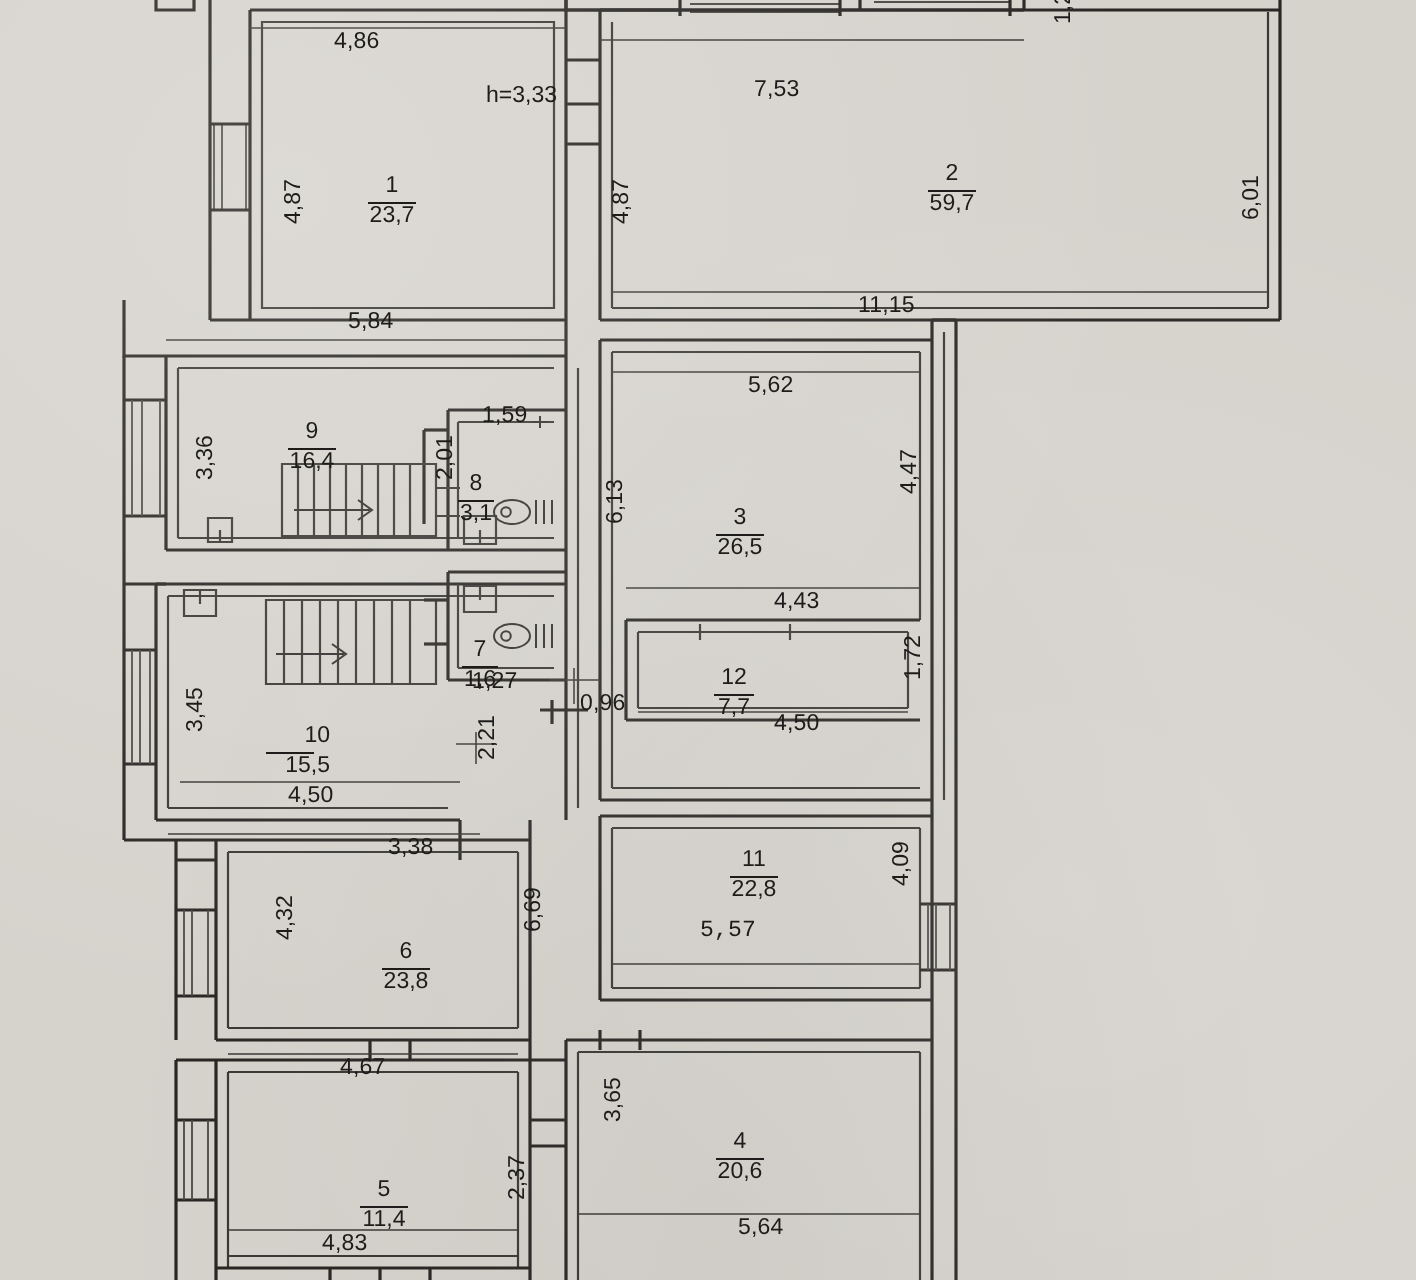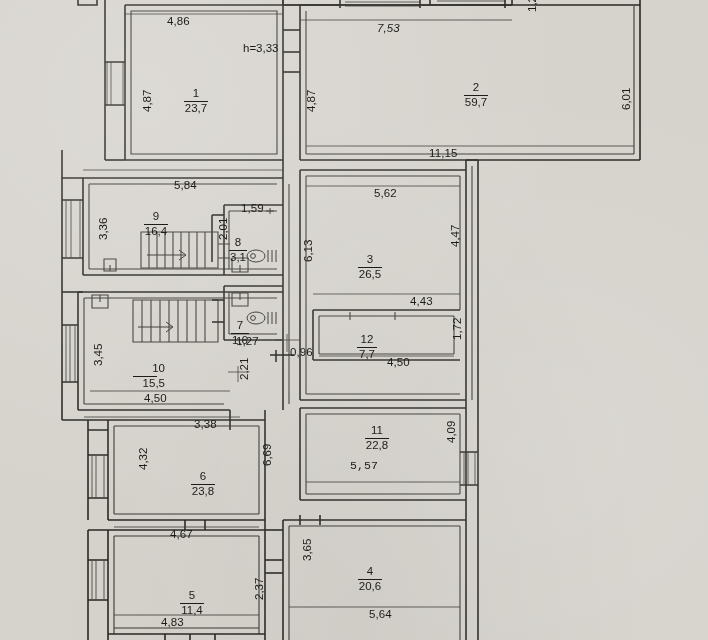--- a/index.html
+++ b/index.html
@@ -384,26 +384,26 @@
         <span class="rnum">11</span>
         <span class="rline" style="width: 24.8px;"></span>
         <span class="rarea">22,8</span>
       </div>
       <div class="lbl room-tag" style="left: 351px; top: 334px; width: 32px;">
         <span class="rnum">12</span>
         <span class="rline" style="width: 19.84px;"></span>
         <span class="rarea">7,7</span>
       </div>
       <div class="lbl dim" style="left: 167px; top: 16px;">4,86</div>
-      <div class="lbl dim" style="left: 377px; top: 23px; font-style: italic;">7,53</div>
+      <div class="lbl dim" style="left: 377px; top: 40px;">7,53</div>
       <div class="lbl dim" style="left: 429px; top: 148px;">11,15</div>
-      <div class="lbl dim" style="left: 174px; top: 180px;">5,84</div>
+      <div class="lbl dim" style="left: 174px; top: 156px;">5,84</div>
       <div class="lbl dim" style="left: 374px; top: 188px; text-align: right;">5,62</div>
       <div class="lbl dim" style="left: 241px; top: 203px;">1,59</div>
-      <div class="lbl dim" style="left: 387px; top: 296px; margin-left: 23px;">4,43</div>
+      <div class="lbl dim" style="left: 387px; top: 296px;">4,43</div>
       <div class="lbl dim" style="left: 387px; top: 357px;">4,50</div>
       <div class="lbl dim" style="left: 236px; top: 336px;">1,27</div>
       <div class="lbl dim" style="left: 290px; top: 347px;">0,96</div>
       <div class="lbl dim" style="left: 144px; top: 393px;">4,50</div>
       <div class="lbl dim" style="left: 161px; top: 419px; margin-left: 33px;">3,38</div>
       <div class="lbl dim" style="left: 350px; top: 460px; font-family: Liberation Mono, monospace;">5,57</div>
       <div class="lbl dim" style="left: 170px; top: 529px;">4,67</div>
       <div class="lbl dim" style="left: 369px; top: 609px;">5,64</div>
       <div class="lbl dim" style="left: 161px; top: 617px;">4,83</div>
       <div class="lbl dim-v" style="left: 142px; top: 112px;">4,87</div>

